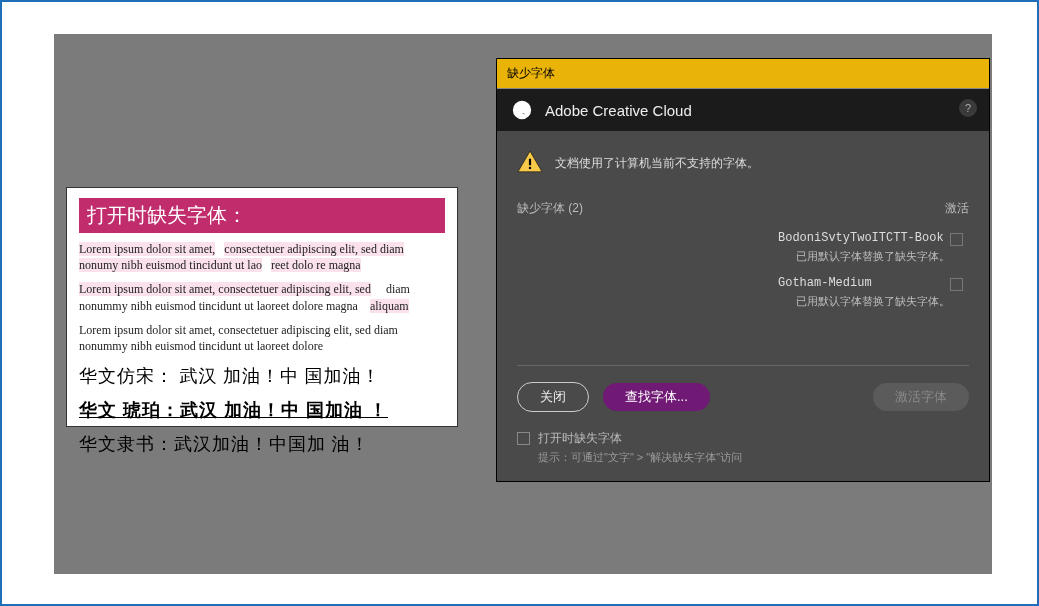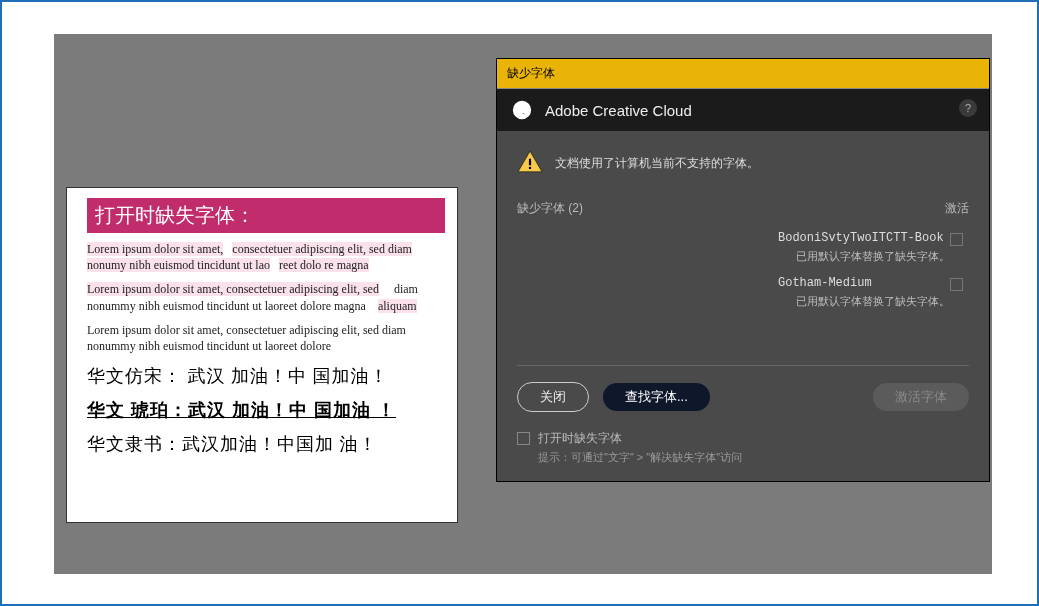--- a/index.html
+++ b/index.html
@@ -13,24 +13,24 @@
   .workspace {
     position: absolute;
     left: 52px; top: 32px;
     width: 938px; height: 540px;
     background: #7b7b7b;
   }
   
   .doc {
     position: absolute;
     left: 12px; top: 153px;
-    width: 392px; height: 336px;
+    width: 392px; height: 240px;
     background: #fff;
     border: 1px solid #333;
-    padding: 10px 12px 12px 20px;
+    padding: 10px 12px 12px 12px;
   }
   .doc-title {
     background: #c12c6d;
     color: #fff;
     font-size: 20px;
     padding: 4px 8px;
     font-family: "SimSun", serif;
   }
   .doc p {
     font-size: 12px;
@@ -109,21 +109,21 @@
     padding: 5px 22px;
     font-size: 13px;
     cursor: pointer;
     border: none;
   }
   .btn-close {
     background: transparent; color: #eee;
     border: 1px solid #ccc;
   }
   .btn-find {
-    background: #0f172a; color: #fff;
+    background: #701a75; color: #fff;
   }
   .btn-activate {
     background: #5b5b5b; color: #8a8a8a;
     margin-left: auto; cursor: default;
   }
   .footer { margin-top: 18px; display: flex; gap: 8px; align-items: flex-start; color: #bbb; }
   .footer .chk { width: 13px; height: 13px; border: 1px solid #888; margin-top: 2px; cursor: pointer; }
   .footer .txt .hint { color: #999; font-size: 11px; margin-top: 3px; }
 </style>
 </head>

